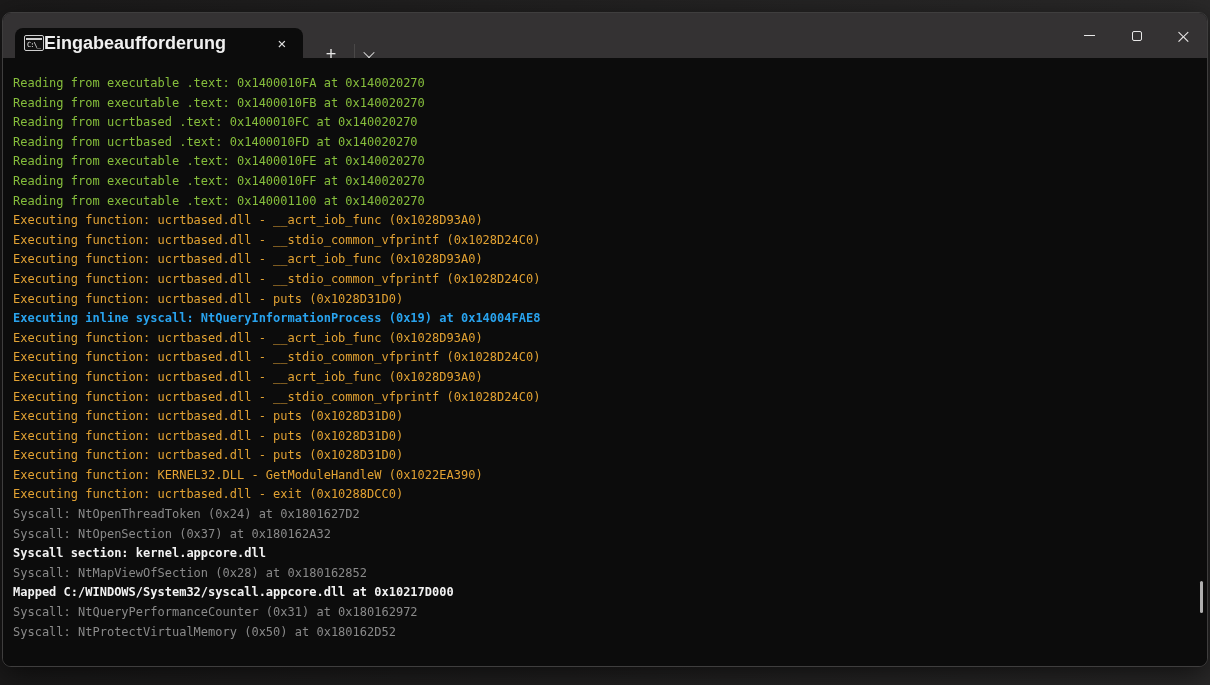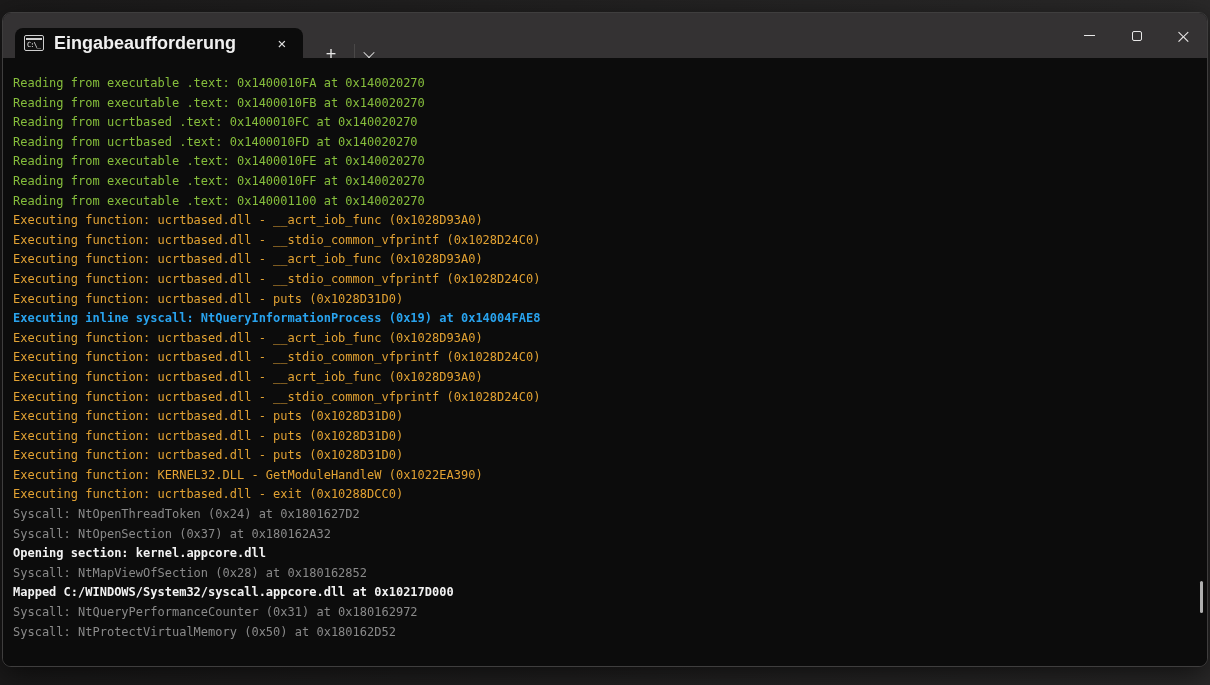--- a/index.html
+++ b/index.html
@@ -8,21 +8,21 @@
   }
   *{margin:0;padding:0;box-sizing:border-box;}
   html,body{width:1210px;height:685px;overflow:hidden;background:var(--outer-bg);
     font-family:"Liberation Sans",sans-serif;}
   .desktop{position:absolute;inset:0;background:linear-gradient(90deg,#1b1a1a,#2a2929);}
   .window{position:absolute;left:2px;top:12px;width:1206px;height:655px;
     background:var(--term-bg);border:1px solid #3f3e3e;border-radius:9px;overflow:hidden;
     box-shadow:0 8px 30px rgba(0,0,0,.6);}
   .titlebar{position:relative;height:45px;background:var(--titlebar-bg);width:100%;}
   .tab{position:absolute;left:12px;top:15px;width:288px;height:30px;background:var(--term-bg);
-    border-radius:8px 8px 0 0;display:flex;align-items:center;padding:0 10px 0 9px;gap:10px;}
+    border-radius:8px 8px 0 0;display:flex;align-items:center;padding:0 10px 0 9px;gap:0;}
   .cmd-icon{width:20px;height:16px;border:1px solid #cfcfcf;border-radius:2px;flex:0 0 auto;
     position:relative;display:flex;align-items:flex-end;justify-content:flex-start;background:#111;}
   .cmd-icon::before{content:"";position:absolute;top:2px;left:1px;right:1px;height:2px;background:#cfcfcf;}
   .cmd-icon span{font-family:"DejaVu Sans Mono",monospace;font-size:7px;line-height:9px;
     color:#e8e8e8;padding-left:2px;letter-spacing:-1px;}
   .tab-title{color:#f0f0f0;font-size:18px;font-weight:600;flex:1 1 auto;white-space:nowrap;
     overflow:hidden;}
   .tab-close{color:#e4e4e4;font-size:15px;line-height:15px;width:22px;height:22px;display:flex;
     align-items:center;justify-content:center;border-radius:4px;cursor:pointer;flex:0 0 auto;}
   .newtab-btn{position:absolute;left:312px;top:29px;width:32px;height:24px;display:flex;
@@ -109,21 +109,21 @@
         <div class="term-line c-orange">Executing function: ucrtbased.dll - __stdio_common_vfprintf (0x1028D24C0)</div>
         <div class="term-line c-orange">Executing function: ucrtbased.dll - __acrt_iob_func (0x1028D93A0)</div>
         <div class="term-line c-orange">Executing function: ucrtbased.dll - __stdio_common_vfprintf (0x1028D24C0)</div>
         <div class="term-line c-orange">Executing function: ucrtbased.dll - puts (0x1028D31D0)</div>
         <div class="term-line c-orange">Executing function: ucrtbased.dll - puts (0x1028D31D0)</div>
         <div class="term-line c-orange">Executing function: ucrtbased.dll - puts (0x1028D31D0)</div>
         <div class="term-line c-orange">Executing function: KERNEL32.DLL - GetModuleHandleW (0x1022EA390)</div>
         <div class="term-line c-orange">Executing function: ucrtbased.dll - exit (0x10288DCC0)</div>
         <div class="term-line c-gray">Syscall: NtOpenThreadToken (0x24) at 0x1801627D2</div>
         <div class="term-line c-gray">Syscall: NtOpenSection (0x37) at 0x180162A32</div>
-        <div class="term-line c-white">Opening section: kernel.appcore.dll</div>
+        <div class="term-line c-white">Syscall section: kernel.appcore.dll</div>
         <div class="term-line c-gray">Syscall: NtMapViewOfSection (0x28) at 0x180162852</div>
         <div class="term-line c-white">Mapped C:/WINDOWS/System32/syscall.appcore.dll at 0x10217D000</div>
         <div class="term-line c-gray">Syscall: NtQueryPerformanceCounter (0x31) at 0x180162972</div>
         <div class="term-line c-gray">Syscall: NtProtectVirtualMemory (0x50) at 0x180162D52</div>
       </div>
   </div>
 
   <div class="scrollbar">
     <div class="scroll-thumb"></div>
   </div>

